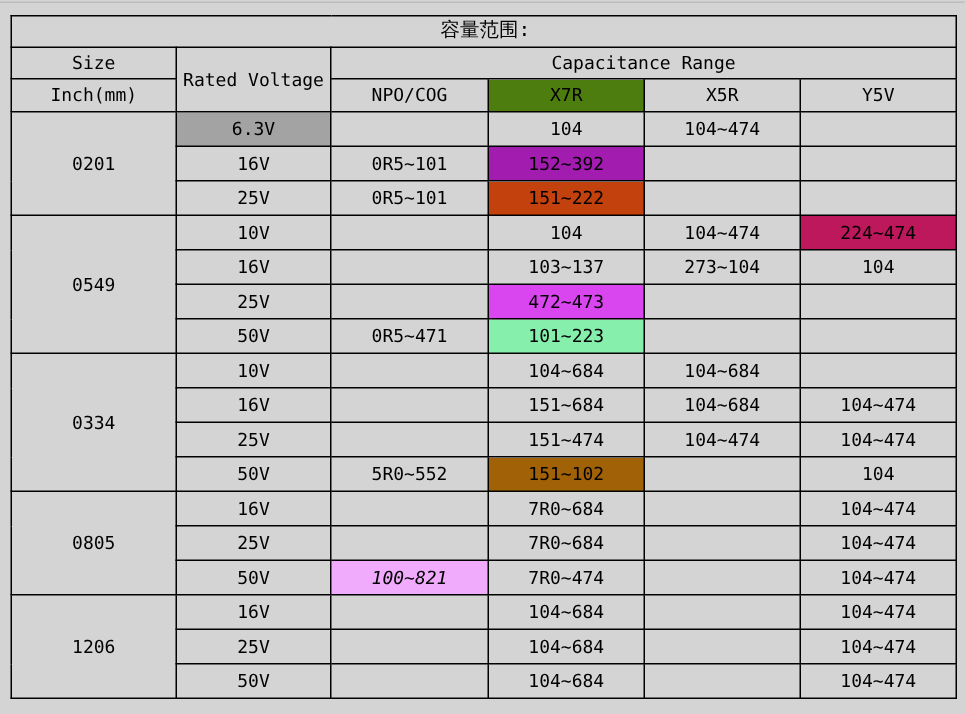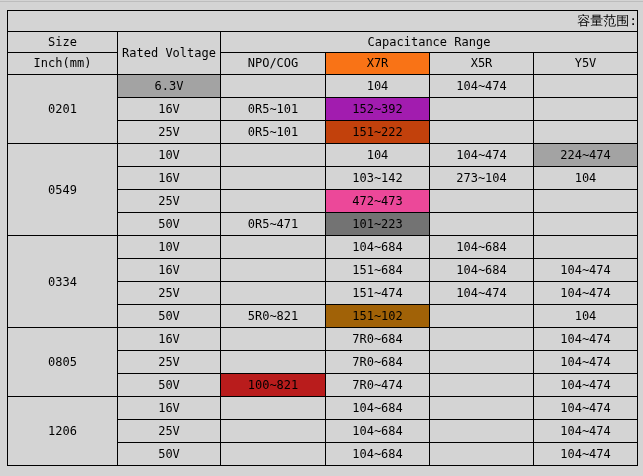--- a/index.html
+++ b/index.html
@@ -38,21 +38,21 @@
     font-size: 12px;
     font-weight: normal;
     text-align: center;
     vertical-align: middle;
     padding: 0;
     overflow: hidden;
     white-space: nowrap;
     background: #d4d4d4;
   }
   tr.title-row td {
-    text-align: right;
+    text-align: center;
     padding-left: 2px;
     font-size: 13px;
     height: 20px;
     line-height: 20px;
   }
   tr.head-row-1 td { height: 20px; line-height: 20px; }
   tr.head-row-2 td { height: 21px; line-height: 21px; }
   tbody td { height: 22px; line-height: 22px; }
 </style>
 </head>
@@ -75,21 +75,21 @@
         <td colspan="6" style="border-color: rgb(0, 0, 0); background: rgb(212, 212, 212);">容量范围:</td>
       </tr>
       <tr class="head-row-1">
         <td style="border-color: rgb(0, 0, 0); background: rgb(212, 212, 212);">Size</td>
         <td rowspan="2" style="border-color: rgb(0, 0, 0); background: rgb(212, 212, 212);">Rated Voltage</td>
         <td colspan="4" style="border-color: rgb(0, 0, 0); background: rgb(212, 212, 212);">Capacitance Range</td>
       </tr>
       <tr class="head-row-2">
         <td style="border-color: rgb(0, 0, 0); background: rgb(212, 212, 212);">Inch(mm)</td>
         <td style="border-color: rgb(0, 0, 0); background: rgb(212, 212, 212);">NPO/COG</td>
-        <td style="border-color: rgb(0, 0, 0); background: #f97316;">X7R</td>
+        <td style="border-color: rgb(0, 0, 0); background: #4d7c0f;">X7R</td>
         <td style="border-color: rgb(0, 0, 0); background: rgb(212, 212, 212);">X5R</td>
         <td style="border-color: rgb(0, 0, 0); background: rgb(212, 212, 212);">Y5V</td>
       </tr>
     </thead>
     <tbody id="table-body">
         <tr>
           <td rowspan="3" style="border-color: rgb(0, 0, 0); background: rgb(212, 212, 212);">0201</td>
           <td style="border-color: rgb(0, 0, 0); background: #a3a3a3;">6.3V</td>
           <td style="border-color: rgb(0, 0, 0); background: rgb(212, 212, 212);"></td>
           <td style="border-color: rgb(0, 0, 0); background: rgb(212, 212, 212);">104</td>
@@ -109,40 +109,40 @@
           <td style="border-color: rgb(0, 0, 0); background: #c2410c;">151~222</td>
           <td style="border-color: rgb(0, 0, 0); background: rgb(212, 212, 212);"></td>
           <td style="border-color: rgb(0, 0, 0); background: rgb(212, 212, 212);"></td>
         </tr>
         <tr>
           <td rowspan="4" style="border-color: rgb(0, 0, 0); background: rgb(212, 212, 212);">0549</td>
           <td style="border-color: rgb(0, 0, 0); background: rgb(212, 212, 212);">10V</td>
           <td style="border-color: rgb(0, 0, 0); background: rgb(212, 212, 212);"></td>
           <td style="border-color: rgb(0, 0, 0); background: rgb(212, 212, 212);">104</td>
           <td style="border-color: rgb(0, 0, 0); background: rgb(212, 212, 212);">104~474</td>
-          <td style="border-color: rgb(0, 0, 0); background: #a3a3a3; margin-top: 20px;">224~474</td>
-        </tr>
-        <tr>
-          <td style="border-color: rgb(0, 0, 0); background: rgb(212, 212, 212);">16V</td>
-          <td style="border-color: rgb(0, 0, 0); background: rgb(212, 212, 212);"></td>
-          <td style="border-color: rgb(0, 0, 0); background: rgb(212, 212, 212);">103~142</td>
+          <td style="border-color: rgb(0, 0, 0); background: #be185d; margin-top: 20px;">224~474</td>
+        </tr>
+        <tr>
+          <td style="border-color: rgb(0, 0, 0); background: rgb(212, 212, 212);">16V</td>
+          <td style="border-color: rgb(0, 0, 0); background: rgb(212, 212, 212);"></td>
+          <td style="border-color: rgb(0, 0, 0); background: rgb(212, 212, 212);">103~137</td>
           <td style="border-color: rgb(0, 0, 0); background: rgb(212, 212, 212);">273~104</td>
           <td style="border-color: rgb(0, 0, 0); background: rgb(212, 212, 212);">104</td>
         </tr>
         <tr>
           <td style="border-color: rgb(0, 0, 0); background: rgb(212, 212, 212);">25V</td>
           <td style="border-color: rgb(0, 0, 0); background: rgb(212, 212, 212);"></td>
-          <td style="border-color: rgb(0, 0, 0); background: #ec4899;">472~473</td>
+          <td style="border-color: rgb(0, 0, 0); background: #d946ef;">472~473</td>
           <td style="border-color: rgb(0, 0, 0); background: rgb(212, 212, 212);"></td>
           <td style="border-color: rgb(0, 0, 0); background: rgb(212, 212, 212);"></td>
         </tr>
         <tr>
           <td style="border-color: rgb(0, 0, 0); background: rgb(212, 212, 212);">50V</td>
           <td style="border-color: rgb(0, 0, 0); background: rgb(212, 212, 212);">0R5~471</td>
-          <td style="border-color: rgb(0, 0, 0); background: #737373;">101~223</td>
+          <td style="border-color: rgb(0, 0, 0); background: #86efac;">101~223</td>
           <td style="border-color: rgb(0, 0, 0); background: rgb(212, 212, 212);"></td>
           <td style="border-color: rgb(0, 0, 0); background: rgb(212, 212, 212);"></td>
         </tr>
         <tr>
           <td rowspan="4" style="border-color: rgb(0, 0, 0); background: rgb(212, 212, 212);">0334</td>
           <td style="border-color: rgb(0, 0, 0); background: rgb(212, 212, 212);">10V</td>
           <td style="border-color: rgb(0, 0, 0); background: rgb(212, 212, 212);"></td>
           <td style="border-color: rgb(0, 0, 0); background: rgb(212, 212, 212);">104~684</td>
           <td style="border-color: rgb(0, 0, 0); background: rgb(212, 212, 212);">104~684</td>
           <td style="border-color: rgb(0, 0, 0); background: rgb(212, 212, 212);"></td>
@@ -156,21 +156,21 @@
         </tr>
         <tr>
           <td style="border-color: rgb(0, 0, 0); background: rgb(212, 212, 212);">25V</td>
           <td style="border-color: rgb(0, 0, 0); background: rgb(212, 212, 212);"></td>
           <td style="border-color: rgb(0, 0, 0); background: rgb(212, 212, 212);">151~474</td>
           <td style="border-color: rgb(0, 0, 0); background: rgb(212, 212, 212);">104~474</td>
           <td style="border-color: rgb(0, 0, 0); background: rgb(212, 212, 212);">104~474</td>
         </tr>
         <tr>
           <td style="border-color: rgb(0, 0, 0); background: rgb(212, 212, 212);">50V</td>
-          <td style="border-color: rgb(0, 0, 0); background: rgb(212, 212, 212);">5R0~821</td>
+          <td style="border-color: rgb(0, 0, 0); background: rgb(212, 212, 212);">5R0~552</td>
           <td style="border-color: rgb(0, 0, 0); background: #a16207;">151~102</td>
           <td style="border-color: rgb(0, 0, 0); background: rgb(212, 212, 212);"></td>
           <td style="border-color: rgb(0, 0, 0); background: rgb(212, 212, 212);">104</td>
         </tr>
         <tr>
           <td rowspan="3" style="border-color: rgb(0, 0, 0); background: rgb(212, 212, 212);">0805</td>
           <td style="border-color: rgb(0, 0, 0); background: rgb(212, 212, 212);">16V</td>
           <td style="border-color: rgb(0, 0, 0); background: rgb(212, 212, 212);"></td>
           <td style="border-color: rgb(0, 0, 0); background: rgb(212, 212, 212);">7R0~684</td>
           <td style="border-color: rgb(0, 0, 0); background: rgb(212, 212, 212);"></td>
@@ -178,21 +178,21 @@
         </tr>
         <tr>
           <td style="border-color: rgb(0, 0, 0); background: rgb(212, 212, 212);">25V</td>
           <td style="border-color: rgb(0, 0, 0); background: rgb(212, 212, 212);"></td>
           <td style="border-color: rgb(0, 0, 0); background: rgb(212, 212, 212);">7R0~684</td>
           <td style="border-color: rgb(0, 0, 0); background: rgb(212, 212, 212);"></td>
           <td style="border-color: rgb(0, 0, 0); background: rgb(212, 212, 212);">104~474</td>
         </tr>
         <tr>
           <td style="border-color: rgb(0, 0, 0); background: rgb(212, 212, 212);">50V</td>
-          <td style="border-color: rgb(0, 0, 0); background: #b91c1c;">100~821</td>
+          <td style="border-color: rgb(0, 0, 0); background: #f0abfc; font-style: italic;">100~821</td>
           <td style="border-color: rgb(0, 0, 0); background: rgb(212, 212, 212);">7R0~474</td>
           <td style="border-color: rgb(0, 0, 0); background: rgb(212, 212, 212);"></td>
           <td style="border-color: rgb(0, 0, 0); background: rgb(212, 212, 212);">104~474</td>
         </tr>
         <tr>
           <td rowspan="3" style="border-color: rgb(0, 0, 0); background: rgb(212, 212, 212);">1206</td>
           <td style="border-color: rgb(0, 0, 0); background: rgb(212, 212, 212);">16V</td>
           <td style="border-color: rgb(0, 0, 0); background: rgb(212, 212, 212);"></td>
           <td style="border-color: rgb(0, 0, 0); background: rgb(212, 212, 212);">104~684</td>
           <td style="border-color: rgb(0, 0, 0); background: rgb(212, 212, 212);"></td>

